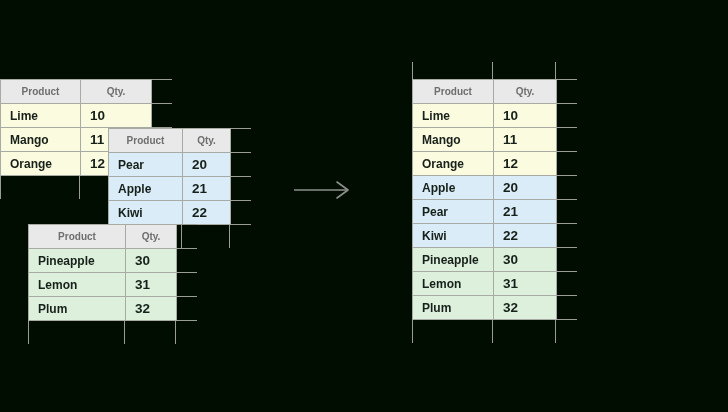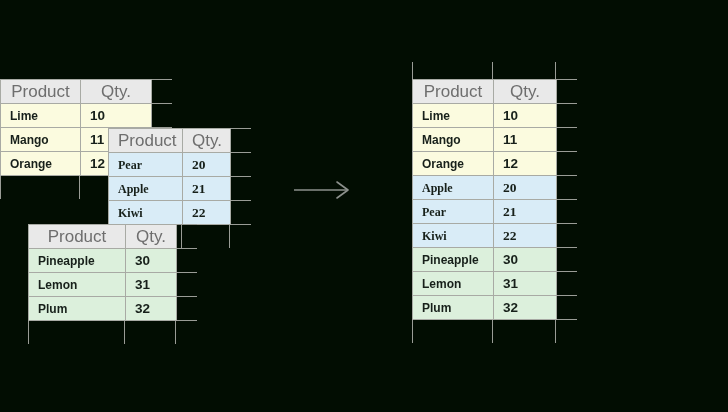--- a/index.html
+++ b/index.html
@@ -33,36 +33,36 @@
     box-sizing: border-box;
     border: 1px solid #a8aaa4;
     padding: 0 9px;
     white-space: nowrap;
     overflow: hidden;
     line-height: 22px;
   }
   .sheet .hdr {
     background: #e9e9e9;
     color: #6e6e6e;
-    font-size: 17px;
-    font-weight: 400;
+    font-size: 10px;
+    font-weight: 700;
     margin-top: 28px;
   }
   .sheet .prod {
     font-size: 12px;
     font-weight: bold;
     color: #17201a;
   }
   .sheet .qty {
     font-size: 13.5px;
     font-weight: bold;
     color: #17201a;
   }
   .fill-yellow { background: #fbfbdf; }
-  .fill-blue   { background: #d9ecf7; font-family: Liberation Serif, serif; }
+  .fill-blue   { background: #d9ecf7; }
   .fill-green  { background: #dcf0dc; }
 
   
   .stub {
     position: absolute;
     height: 0;
     border-top: 1px solid #9a9c96;
   }
   
   .vstub {

